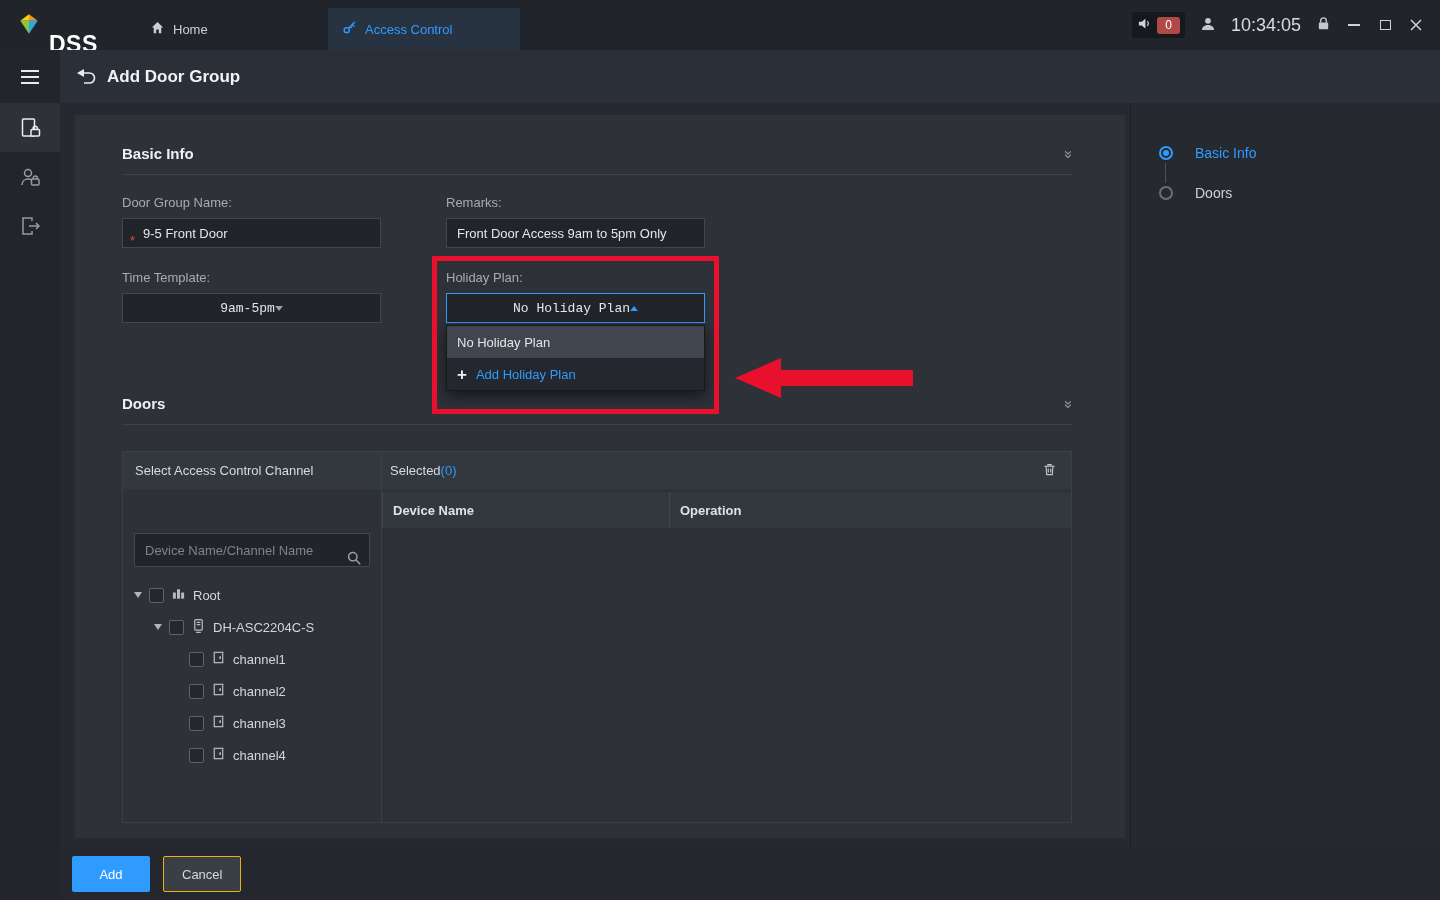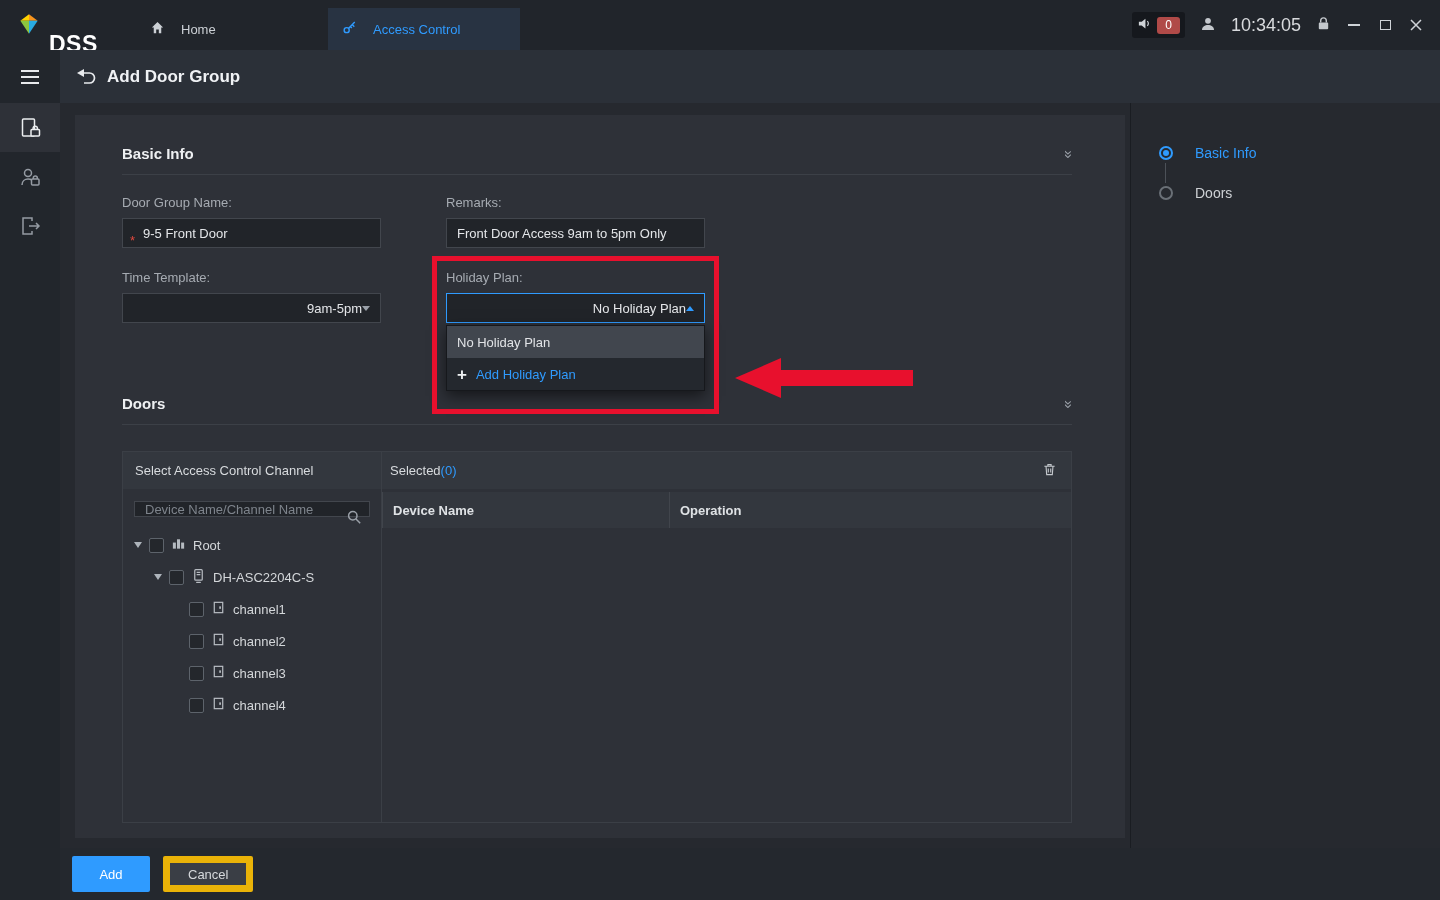--- a/index.html
+++ b/index.html
@@ -6,21 +6,21 @@
   html,body { background:#111; }
   body { font-family:"Liberation Sans", sans-serif; }
   .app { position:relative; width:1440px; height:900px; background:#26292f; overflow:hidden;
          color:#d8dadd; font-size:13px; }
 
   
   .topbar { position:absolute; top:0; left:0; right:0; height:50px; background:#21252b;
             display:flex; align-items:stretch; }
   .logo { width:136px; display:flex; align-items:center; padding-left:16px; gap:7px; }
   .logo-text { font-size:23px; font-weight:bold; color:#ffffff; letter-spacing:.5px;margin-top:38px; }
-  .tab { width:192px; display:flex; align-items:center; gap:16px; padding-left:14px;
+  .tab { width:192px; display:flex; align-items:center; gap:8px; padding-left:14px;
          color:#ccd0d5; cursor:default;margin-top:8px; }
   .tab.active { background:#283342; color:#2f9bff; }
   .top-right { margin-left:auto; display:flex; align-items:center; gap:15px; padding-right:16px; }
   .sound-ctl { background:#15181d; border-radius:3px; display:flex; align-items:center;
                gap:5px; padding:4px 5px; }
   .badge { background:#b04a48; color:#fff; font-size:12px; border-radius:3px; padding:1px 8px; line-height:15px; }
   .winbtn { display:flex; align-items:center; justify-content:center; width:16px; height:16px; }
   .min-glyph { width:12px; height:2px; background:#cfd3d8; }
   .max-glyph { width:11px; height:10px; border:1.5px solid #cfd3d8; }
   .clock { color:#d8dadd; font-size:18px; }
@@ -52,21 +52,21 @@
   .form-grid { display:grid; grid-template-columns:259px 259px; column-gap:65px; row-gap:22px;
                margin-top:20px; }
   .f-label { display:block; color:#a6abb2; margin-bottom:8px; }
   .input-wrap { position:relative; }
   .req { position:absolute; left:8px; top:7px; color:#e0483e; font-size:13px; }
   .text-input { width:100%; height:30px; background:#212429; border:1px solid #42464d;
                 color:#e4e6e9; padding:0 10px 0 20px; font:inherit; font-size:13px; outline:none; }
   .text-input.noreq { padding-left:10px; }
 
   .select { height:30px; background:#212429; border:1px solid #42464d; display:flex;
-            align-items:center; justify-content:flex-end; padding:0 10px; cursor:pointer; }
+            align-items:center; justify-content:center; padding:0 10px; cursor:pointer;font-family:Liberation Mono, monospace; }
   .select-value { color:#e4e6e9; }
   .caret-down { width:0; height:0; border-left:4.5px solid transparent; border-right:4.5px solid transparent;
                 border-top:5px solid #9aa0a8; }
   .select.open { border-color:#2f9bff; }
   .caret-up { width:0; height:0; border-left:4.5px solid transparent; border-right:4.5px solid transparent;
               border-bottom:5px solid #2f9bff; }
 
   .holiday-wrap { position:relative; }
   .dropdown { position:absolute; top:calc(100% + 2px); left:0; width:100%; background:#24282e;
               border:1px solid #16181c; box-shadow:0 5px 14px rgba(0,0,0,.55); z-index:40; }
@@ -85,22 +85,22 @@
   .widget { margin-top:26px; width:950px; height:372px; border:1px solid #3b3f46; display:flex; }
   .w-left { width:259px; border-right:1px solid #3b3f46; display:flex; flex-direction:column; }
   .w-right { flex:1; display:flex; flex-direction:column; }
   .w-head { height:37px; background:#33373e; display:flex; align-items:center; padding:0 12px;
             color:#d8dbde; flex:none; }
   .w-head.right { justify-content:space-between; padding:0 14px 0 8px; }
   .count { color:#2f9bff; }
 
   .search-row { padding:12px 11px 2px; }
   .search-box { position:relative; }
-  .search-input { width:100%; height:16px; background:#212429; border:1px solid #42464d;
-                  color:#e4e6e9; padding:0 30px 0 10px; font:inherit; font-size:13px; outline:none; }
+  .search-input { width:100%; height:34px; background:#212429; border:1px solid #42464d;
+                  color:#e4e6e9; padding:0 30px 0 10px; font:inherit; font-size:13px; outline:none;margin-top:32px; }
   .search-input::placeholder { color:#7e848c; }
   .search-icon { position:absolute; right:8px; top:7px; cursor:pointer; }
 
   .tree { padding:10px 0 0 11px; }
   .tree-row { height:32px; display:flex; align-items:center; gap:7px; color:#d4d7da; cursor:default; }
   .tree-row.lvl2 { padding-left:20px; }
   .tree-row.lvl3 { padding-left:55px; }
   .tri { width:0; height:0; border-left:4.5px solid transparent; border-right:4.5px solid transparent;
          border-top:6px solid #aeb4bb; flex:none; cursor:pointer; }
   .cb { width:15px; height:15px; border:1px solid #5d636b; background:#24272c; border-radius:2px;
@@ -123,21 +123,21 @@
   .step-label { font-size:14px; color:#ced1d5; }
   .step.active .step-label { color:#2f9bff; }
   .step-line { position:absolute; left:34px; top:60px; width:1px; height:20px; background:#4c5158; }
 
   
   .footer { position:absolute; left:60px; right:0; bottom:0; height:52px; background:#24282e;
             display:flex; align-items:center; gap:13px; padding-left:12px; }
   .btn { height:36px; min-width:78px; padding:0 18px; border-radius:2px; font-size:13px;
          display:flex; align-items:center; justify-content:center; cursor:pointer; border:none; font-family:inherit; }
   .btn-add { background:#2f9bff; color:#ffffff; }
-  .btn-cancel { background:#3a3e45; border:7px solid #eab308; color:#d6d9dc; }
+  .btn-cancel { background:#3a3e45; border:1px solid #eab308; color:#d6d9dc; }
 </style>
 </head>
 <body>
 
 <div class="app">
 
   <div class="topbar">
     <div class="logo">
       <span>
         <svg width="26" height="26" viewBox="0 0 24 24">

